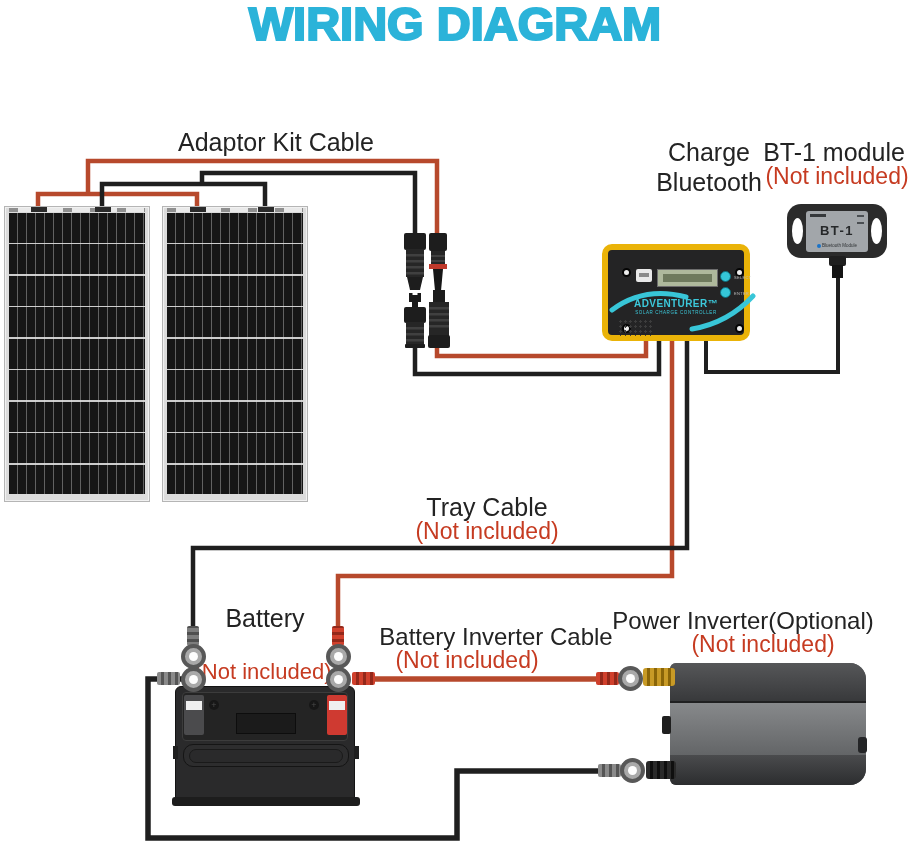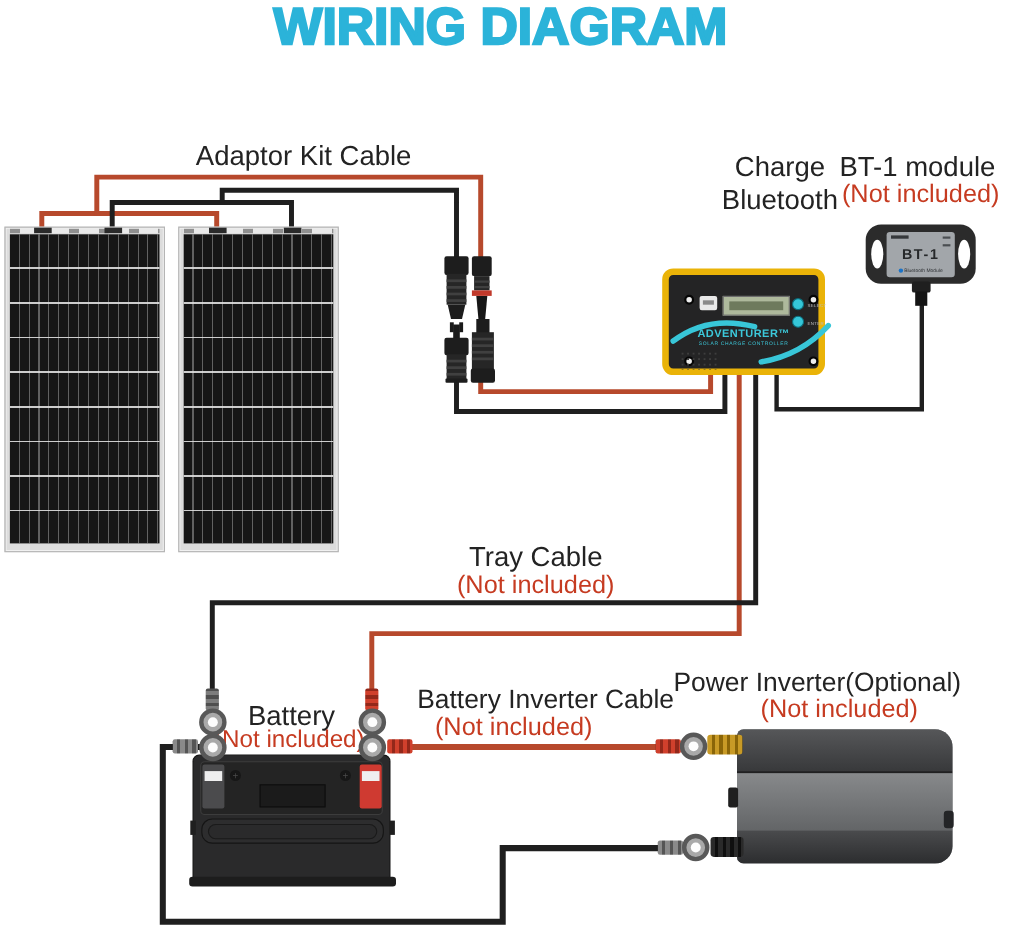--- a/index.html
+++ b/index.html
@@ -177,21 +177,21 @@
     <div class="ln">Bluetooth</div>
   </div>
 
   <div class="lbl big" style="left:834px;top:138px;">BT-1 module</div>
   <div class="lbl note" style="left:837px;top:163px;">(Not included)</div>
 
 
   <div class="lbl big" style="left:487px;top:493px;">Tray Cable</div>
   <div class="lbl note" style="left:487px;top:518px;">(Not included)</div>
 
-  <div class="lbl big" style="left:265px;top:637px;">Battery</div>
+  <div class="lbl big" style="left:265px;top:604px;">Battery</div>
   <div class="lbl note-sm" style="left:263px;top:659px;">(Not included)</div>
 
   <div class="lbl" style="left:473px;top:623px;margin-left:23px;">Battery Inverter Cable</div>
   <div class="lbl note" style="left:467px;top:647px;">(Not included)</div>
 
   <div class="lbl" style="left:743px;top:607px;">Power Inverter(Optional)</div>
   <div class="lbl note" style="left:763px;top:631px;">(Not included)</div>
 
   <div class="panel" style="left:4px;">
     <div class="ticks"></div>

